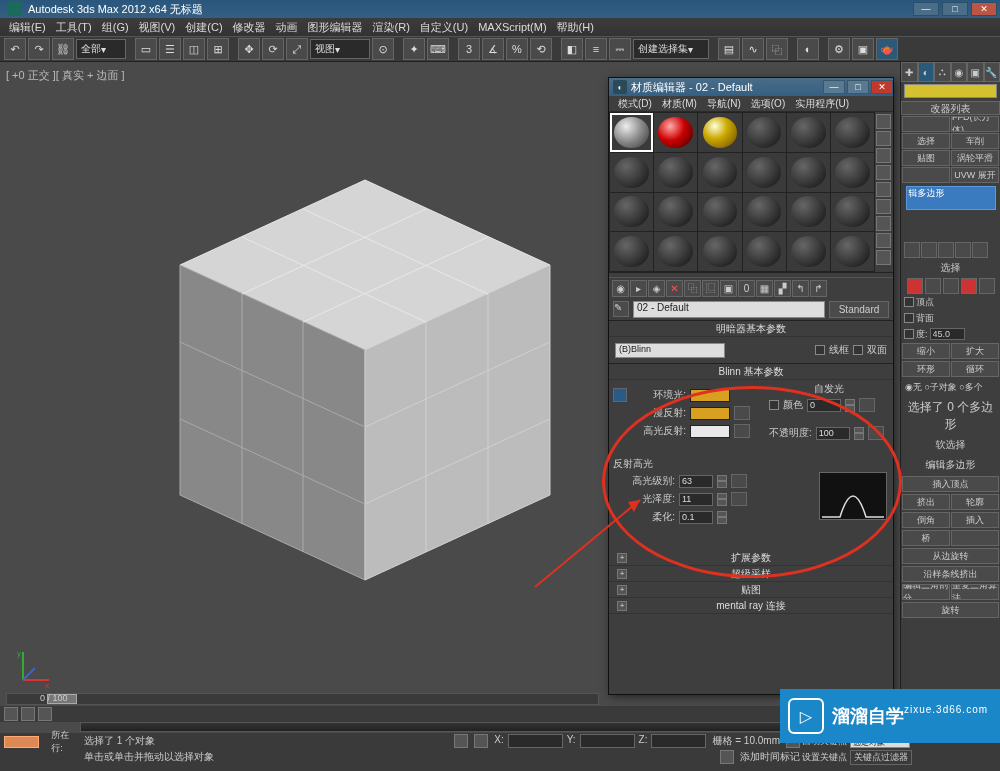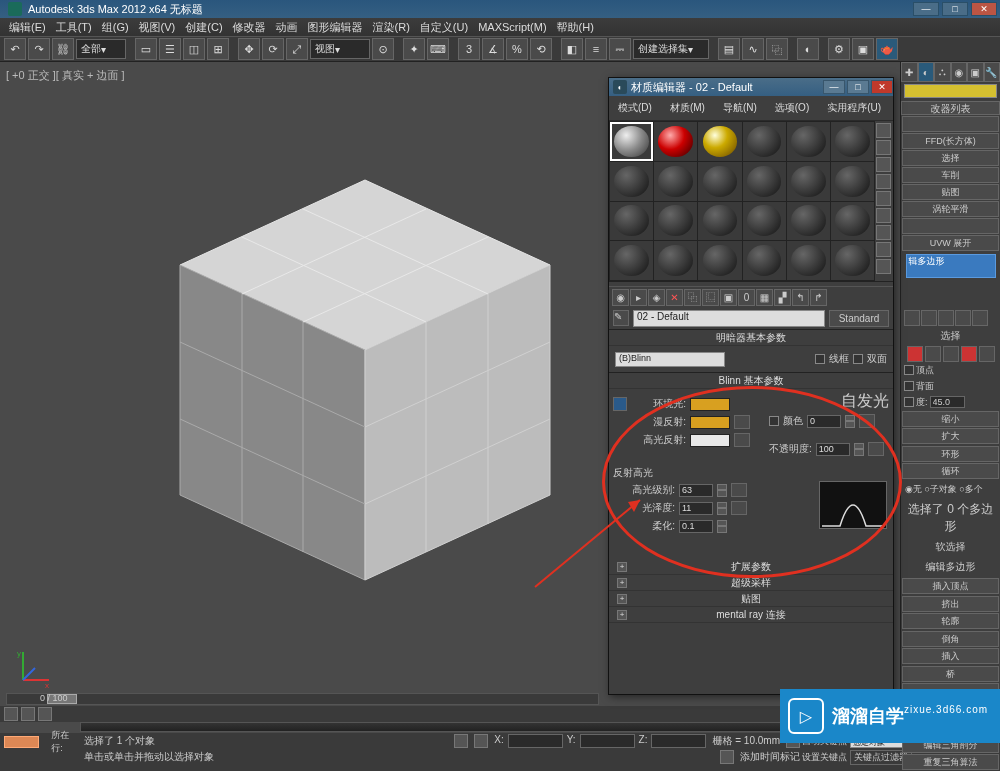--- a/index.html
+++ b/index.html
@@ -39,21 +39,21 @@
 .status-right .srow { display:flex; gap:3px; align-items:center; font-size:9px;}
 .keybox { width:60px; height:12px; background:#ddd; border:1px solid #888;}
 
 
 .medit { position:absolute; top:77px; left:608px; width:286px; height:618px; background:#3e3e3e; border:1px solid #111; box-shadow:2px 2px 8px rgba(0,0,0,.5); }
 .medit-title { height:18px; background:linear-gradient(#4a6d88,#355f82); display:flex; align-items:center; color:#fff; font-size:11px; padding-left:4px; }
 .medit-title .micon { width:14px; height:14px; background:#2a4a5a; margin-right:4px; border-radius:2px; display:flex; align-items:center; justify-content:center; font-size:8px;}
 .medit-title .mspace { flex:1; }
 .medit-title .mbtn { width:22px; height:14px; background:#5a7a92; margin-left:2px; border:1px solid #38566c; display:flex; align-items:center; justify-content:center; font-size:9px;}
 .medit-title .mbtn.close { background:#c0392b; }
-.medit-menu { height:25px; background:#3e3e3e; display:flex; gap:8px; padding-left:4px; align-items:center; border-bottom:1px solid #2a2a2a;}
+.medit-menu { height:16px; background:#3e3e3e; display:flex; gap:0; padding-left:4px; align-items:center; border-bottom:1px solid #2a2a2a;}
 .medit-menu span { font-size:10px; padding:0 5px; color:#ddd; }
 .sample-area { height:160px; background:#333; display:flex; }
 .sample-grid { flex:1; display:grid; grid-template-columns:repeat(6,1fr); grid-template-rows:repeat(4,1fr); gap:1px; padding:1px; background:#222; }
 .sphere { background:#3a3a3a; position:relative; overflow:hidden; }
 .sphere::after { content:""; position:absolute; top:10%; left:10%; width:80%; height:80%; border-radius:50%; background:radial-gradient(circle at 35% 30%, #666, #2a2a2a 70%, #111); }
 .sphere.sel { outline:2px solid #fff; outline-offset:-2px; }
 .sphere.sel::after { background:radial-gradient(circle at 35% 30%, #eee, #888 50%, #333); }
 .sphere.red::after { background:radial-gradient(circle at 35% 30%, #faa, #c00 45%, #300); }
 .sphere.gold::after { background:radial-gradient(circle at 35% 30%, #ffd, #ca0 40%, #640); }
 .sample-side { width:18px; background:#3e3e3e; display:flex; flex-direction:column; gap:2px; padding:2px 1px; }
@@ -81,21 +81,21 @@
 .section-label { font-size:10px; color:#ccc; margin:3px 0 1px;}
 .curve-box { position:absolute; right:6px; top:54px; width:68px; height:48px; background:#111; border:1px solid #666; }
 .ellipse-annot { position:absolute; pointer-events:none; border:3px solid #e03020; border-radius:50%; }
 .arrow-annot { position:absolute; pointer-events:none; }
 
 
 .cmd-panel { position:absolute; top:62px; right:0; width:100px; height:648px; background:#3e3e3e; border-left:1px solid #222; }
 .cmd-tabs { height:20px; display:flex; }
 .cmd-tabs .ct { flex:1; background:#4a4a4a; border:1px solid #666; display:flex; align-items:center; justify-content:center; font-size:10px;}
 .cmd-rollhdr { height:14px; background:#4a4a4a; text-align:center; font-size:10px; margin-top:3px; border:1px solid #666;}
-.cmd-btns { display:grid; grid-template-columns:1fr; gap:1px; padding:1px;}
+.cmd-btns { display:grid; grid-template-columns:1fr 1fr; gap:1px; padding:1px;}
 .cmd-btns .cb { height:16px; background:#4a4a4a; border:1px solid #666; font-size:9px; display:flex; align-items:center; justify-content:center; overflow:hidden;}
 .long-input { width:90px; height:24px; background:#3a7abf; border:1px solid #5a9adf; margin:2px auto; font-size:9px; color:#fff; padding-left:2px;}
 .cmd-section-title { text-align:center; font-size:10px; padding:3px 0;}
 .cmd-spinrow { display:flex; align-items:center; gap:2px; padding:0 3px; font-size:9px; height:16px;}
 .cmd-spinrow .sval { width:35px; height:12px; background:#2a2a2a; border:1px solid #666; font-size:9px; color:#ccc; padding-left:2px;}
 
 
 .watermark { position:absolute; right:0; bottom:28px; width:220px; height:54px; background:#1a87c9; display:flex; align-items:center; color:#fff; padding-left:8px; gap:8px;}
 .watermark .wlogo { width:36px; height:36px; border:2px solid #fff; border-radius:6px; display:flex; align-items:center; justify-content:center; font-size:16px;}
 .watermark .wtext { display:flex; flex-direction:row; }
@@ -466,21 +466,21 @@
         </div>
         <div class="param-row">
           <div style="width:14px;"></div>
           <span class="lbl">高光反射:</span>
           <div class="cswatch" style="background:#e8e8e8;"></div>
           <div class="mapbtn"></div>
         </div>
       </div>
 
       <div style="position:absolute;right:4px;top:2px;width:120px;">
-        <div style="text-align:right;font-size:16px;">自发光</div>
+        <div style="text-align:center;font-size:10px;">自发光</div>
         <div class="param-row">
           <div class="chk"></div>
           <span>颜色</span>
           <input class="spinfield" value="0" style="">
           <div class="spinbtns">
               <div></div>
               <div></div>
             </div>
           <div class="mapbtn"></div>
         </div>

